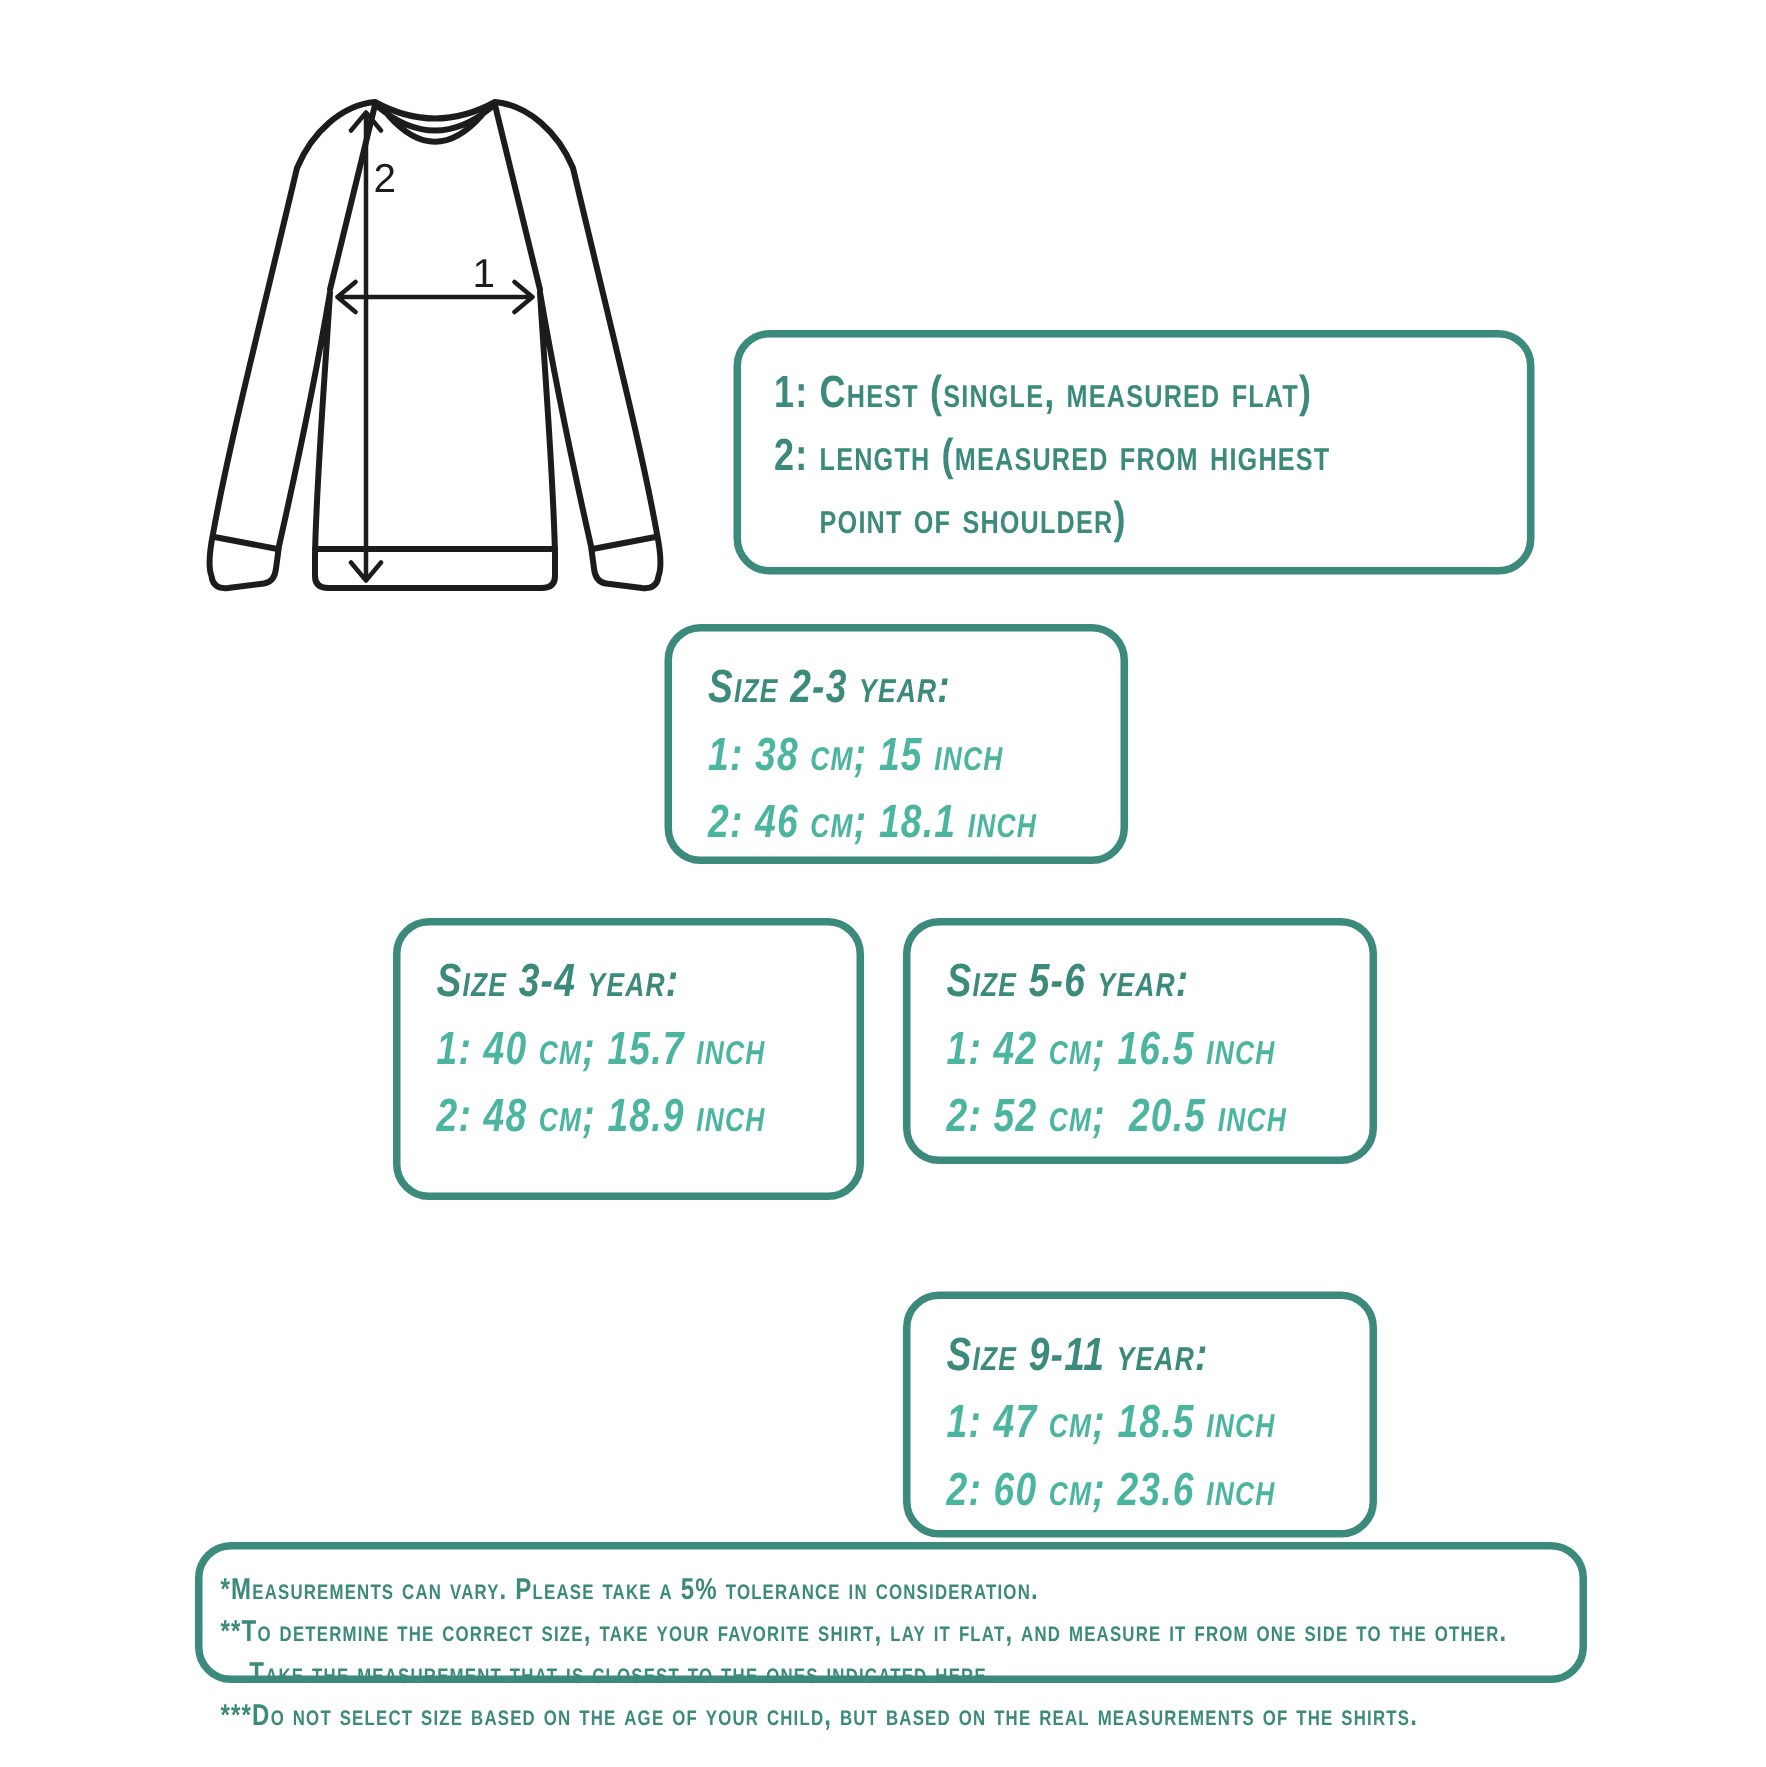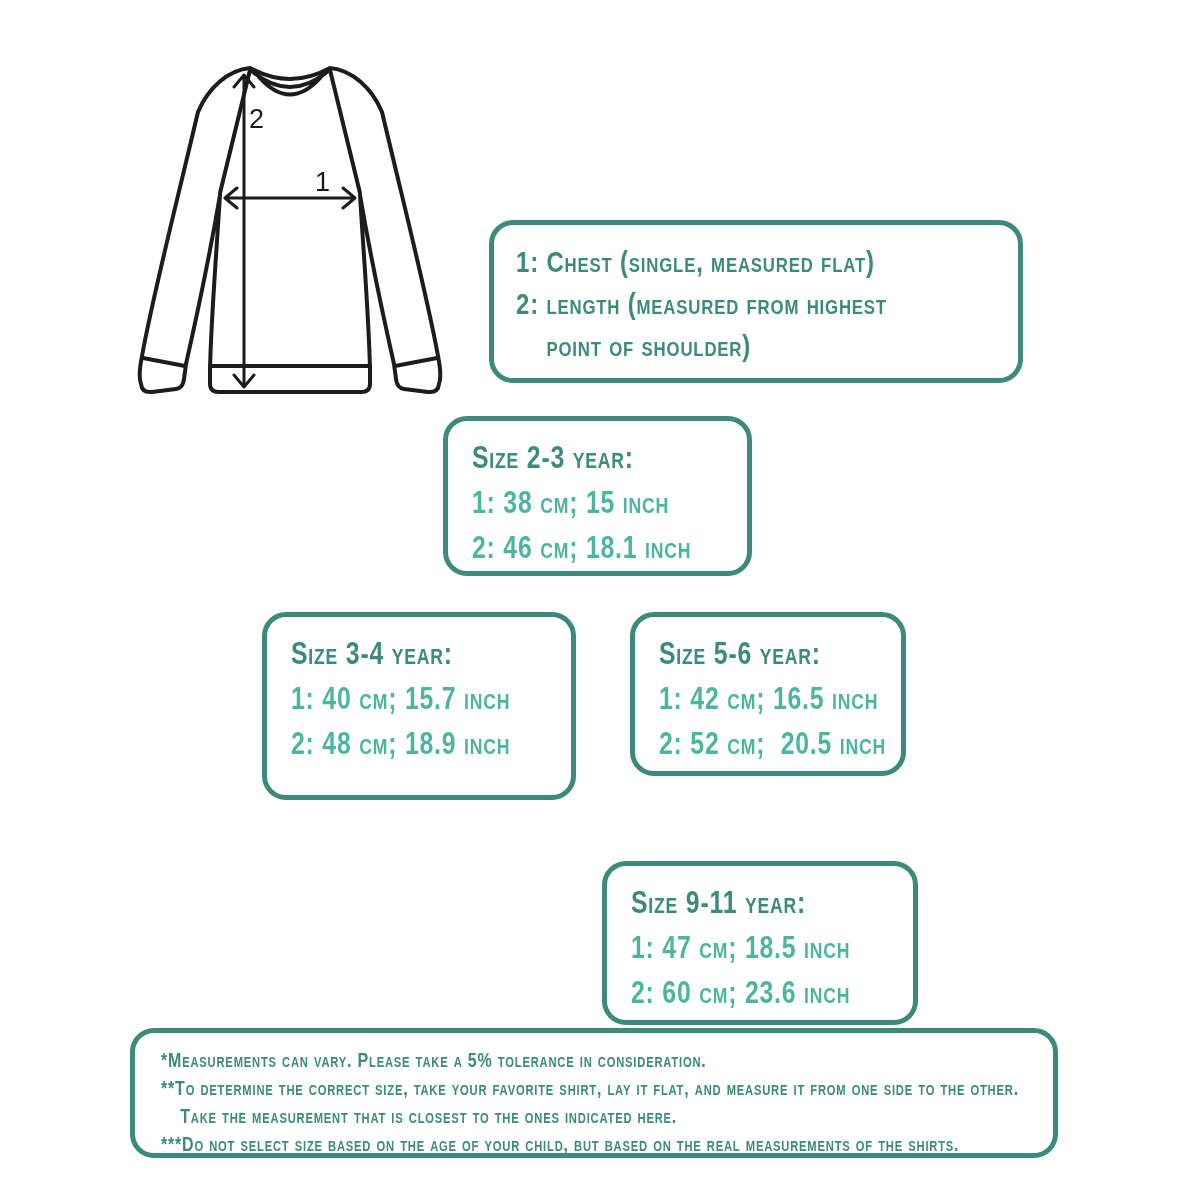--- a/index.html
+++ b/index.html
@@ -31,30 +31,30 @@
   }
   .line{
     transform:scaleX(0.8);
     transform-origin:0 50%;
   }
   
   .legend{left:489px;top:220px;width:534px;height:163px;padding:16px 0 0 22px;}
   .legend .line{font-size:30px;line-height:42px;color:var(--dark);}
   .legend .indent{padding-left:38px;}
   
-  .size-box{padding:14px 0 0 24px;}
+  .size-box{padding:14px 0 0 24px;font-style:italic;}
   .size-box .title{font-size:31px;line-height:45px;color:var(--dark);}
   .size-box .meas{font-size:31px;line-height:45px;color:var(--light);}
   .s23{left:443px;top:416px;width:309px;height:160px;}
   .s34{left:262px;top:612px;width:314px;height:188px;}
-  .s56{left:602px;top:612px;width:276px;height:164px;margin-left:28px;}
+  .s56{left:602px;top:612px;width:316px;height:164px;}
   .s78{left:262px;top:817px;width:314px;height:164px;}
   .s911{left:602px;top:817px;width:316px;height:164px;margin-top:44px;}
   
-  .notes{left:130px;top:1028px;width:928px;height:130px;padding:13px 0 0 26px;}
+  .notes{left:130px;top:1028px;width:928px;height:94px;padding:13px 0 0 12px;}
   .notes .line{font-size:20px;line-height:28px;color:var(--dark);}
   .notes .indent{padding-left:24px;}
   
   .sweater{position:absolute;left:120px;top:40px;width:340px;height:380px;}
   .sweater svg{display:block;width:100%;height:100%;}
   .arrow-label{
     font-family:"Liberation Sans", sans-serif;
     font-size:27px;
     fill:var(--ink);
     font-weight:normal;

